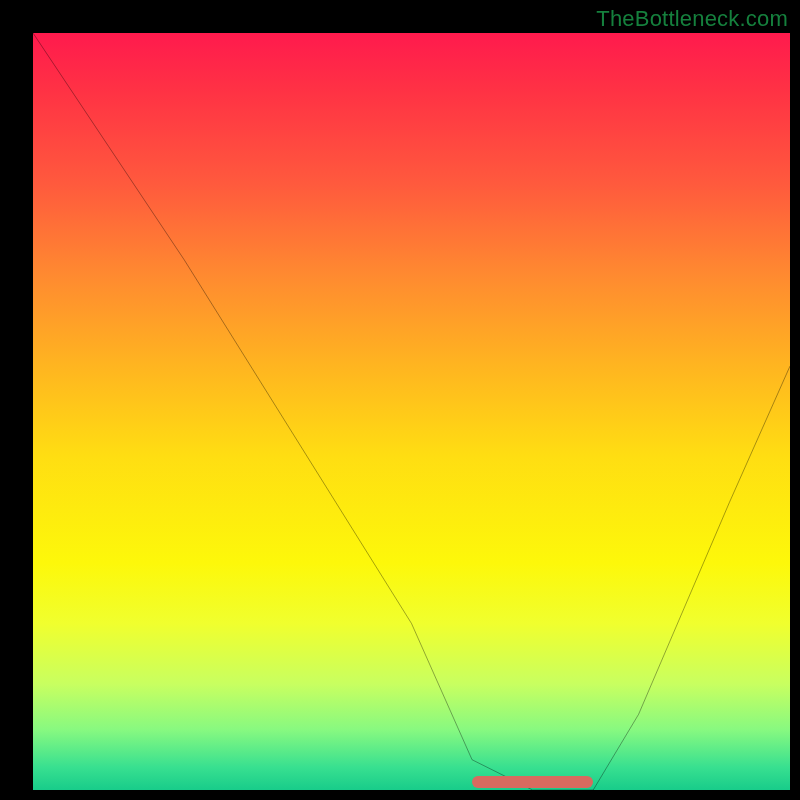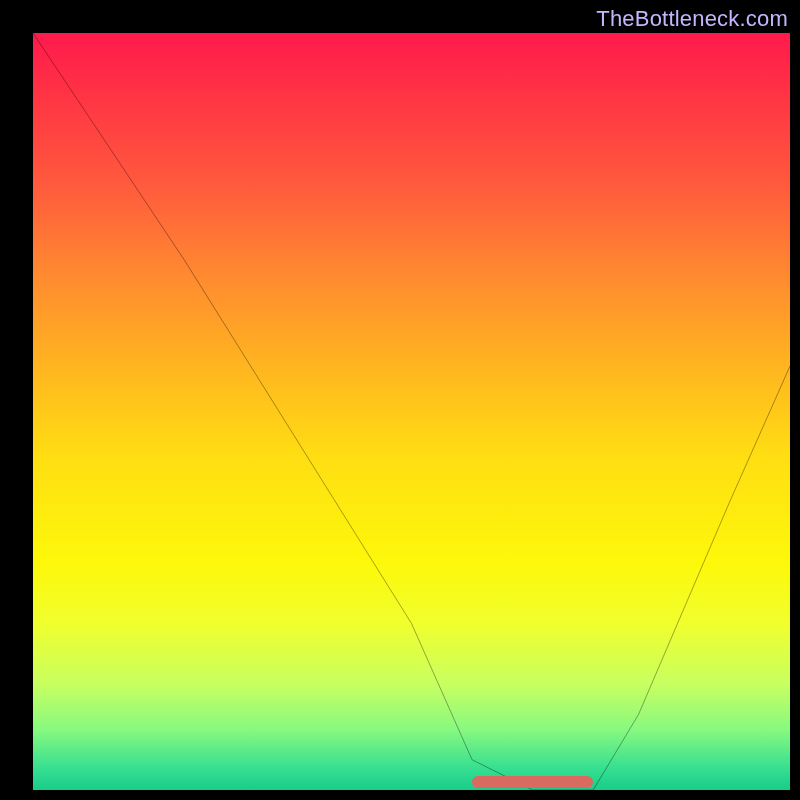--- a/index.html
+++ b/index.html
@@ -53,21 +53,21 @@
     position: absolute;
     height: 12px;
     border-radius: 6px;
     background: #d86a5f;
     bottom: 2px;
   }
   .watermark {
     position: absolute;
     top: 6px;
     right: 12px;
-    color: #c4b5fd;
+    color: #15803d;
     font-size: 22px;
     font-weight: 500;
     letter-spacing: 0.2px;
     user-select: none;
   }
 </style>
 </head>
 <body>
 
 <div class="frame">

